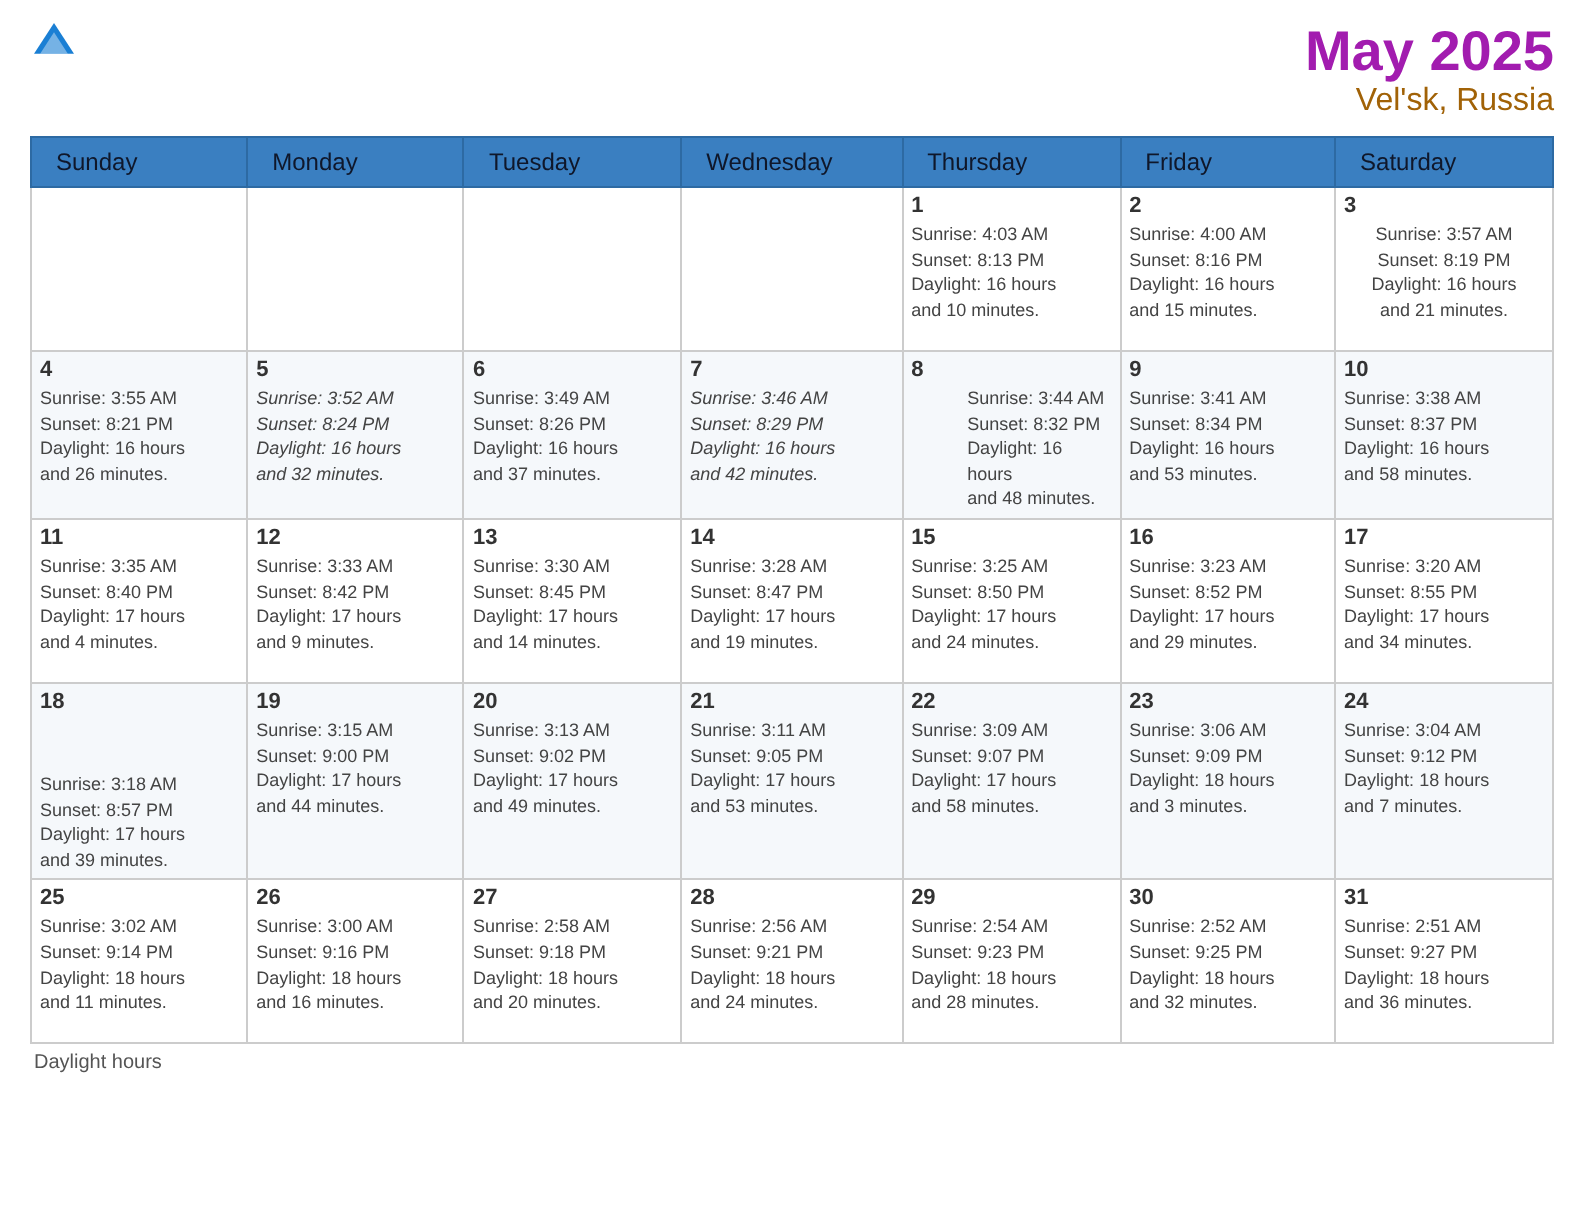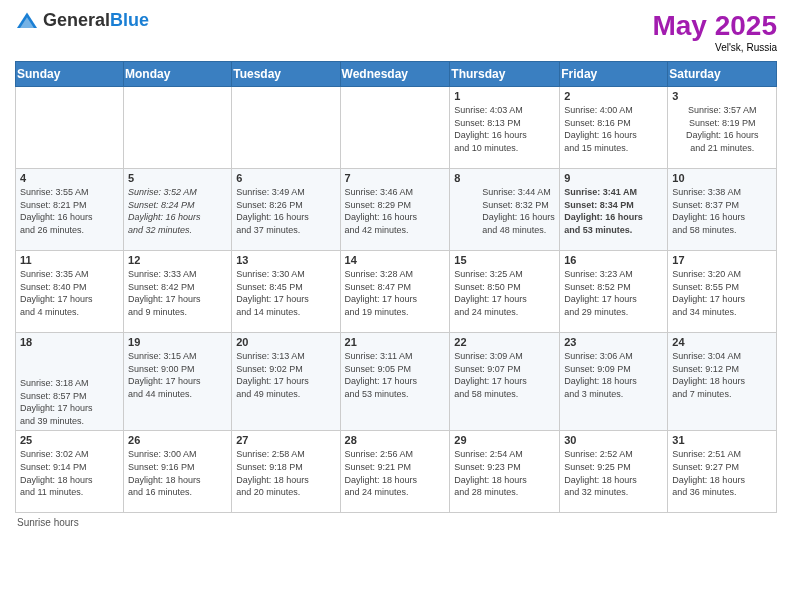--- a/index.html
+++ b/index.html
@@ -32,34 +32,34 @@
     }
     .title-block {
       text-align: right;
     }
     .month-year {
       font-size: 28px;
       font-weight: bold;
       color: #a21caf;
     }
     .location {
-      font-size: 10px;
-      color: #000000;
+      font-size: 16px;
+      color: #a16207;
     }
     .calendar {
       width: 100%;
       border-collapse: collapse;
       border: 1px solid #ccc;
     }
     .calendar th {
       background-color: #3a7fc1;
-      color: #ffffff;
+      color: #0f172a;
       font-size: 12px;
-      font-weight: bold;
-      padding: 5px 1px;
+      font-weight: normal;
+      padding: 5px 12px;
       text-align: left;
       border: 1px solid #2d6aa3;
     }
     .calendar td {
       width: 113px;
       vertical-align: top;
       border: 1px solid #ccc;
       padding: 3px 4px;
       background: #fff;
       font-size: 9.5px;
@@ -95,23 +95,20 @@
 </head>
 <body>
 
 <div class="page">
   <div class="header">
     <div class="logo">
       <svg class="logo-icon" viewBox="0 0 30 26" xmlns="http://www.w3.org/2000/svg">
         <polygon points="15,2 28,22 2,22" fill="#1a7fd4"></polygon>
         <polygon points="15,8 24,22 6,22" fill="#fff" opacity="0.4"></polygon>
       </svg>
-      <span>
-        <span style="font-size:18px;font-weight:bold;color:#333;">General</span><span style="font-size:18px;font-weight:bold;color:#1a7fd4;">Blue</span>
-      </span>
     </div>
     <div class="title-block">
       <div class="month-year">May 2025</div>
       <div class="location">Vel'sk, Russia</div>
     </div>
   </div>
 
   <table class="calendar">
     <thead>
       <tr>
@@ -169,35 +166,35 @@
           </td>
           <td>
             <span class="day-num">6</span>
             <div class="day-detail" style="white-space: pre-line;">Sunrise: 3:49 AM
 Sunset: 8:26 PM
 Daylight: 16 hours
 and 37 minutes.</div>
           </td>
           <td>
             <span class="day-num">7</span>
-            <div class="day-detail" style="white-space: pre-line;">Sunrise: 3:46 AM
+            <div class="day-detail" style="white-space: pre-line; font-style: italic;">Sunrise: 3:46 AM
 Sunset: 8:29 PM
 Daylight: 16 hours
 and 42 minutes.</div>
           </td>
           <td>
             <span class="day-num">8</span>
             <div class="day-detail" style="white-space: pre-line; margin-left: 28px;">Sunrise: 3:44 AM
 Sunset: 8:32 PM
 Daylight: 16 hours
 and 48 minutes.</div>
           </td>
           <td>
             <span class="day-num">9</span>
-            <div class="day-detail" style="white-space: pre-line; font-weight: bold;">Sunrise: 3:41 AM
+            <div class="day-detail" style="white-space: pre-line;">Sunrise: 3:41 AM
 Sunset: 8:34 PM
 Daylight: 16 hours
 and 53 minutes.</div>
           </td>
           <td>
             <span class="day-num">10</span>
             <div class="day-detail" style="white-space: pre-line;">Sunrise: 3:38 AM
 Sunset: 8:37 PM
 Daylight: 16 hours
 and 58 minutes.</div>
@@ -353,15 +350,15 @@
             <div class="day-detail" style="white-space: pre-line;">Sunrise: 2:51 AM
 Sunset: 9:27 PM
 Daylight: 18 hours
 and 36 minutes.</div>
           </td>
         </tr>
       </tbody>
   </table>
 
   <div class="footer">
-    <span>Sunrise hours</span>
+    <span>Daylight hours</span>
   </div>
 </div>
 
 </body></html>

